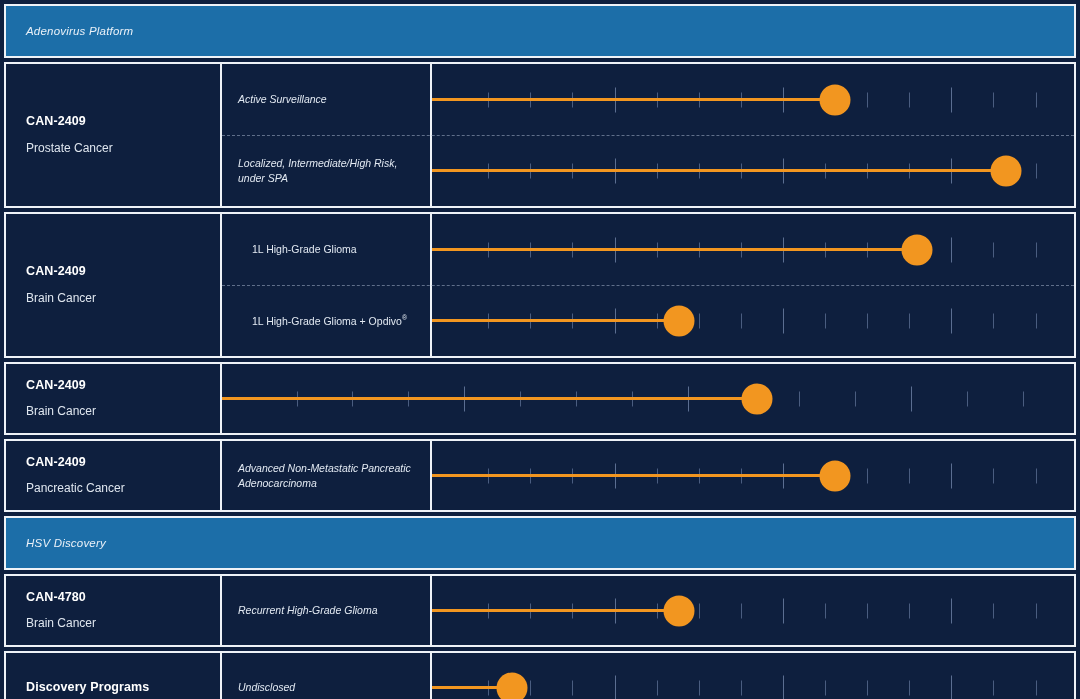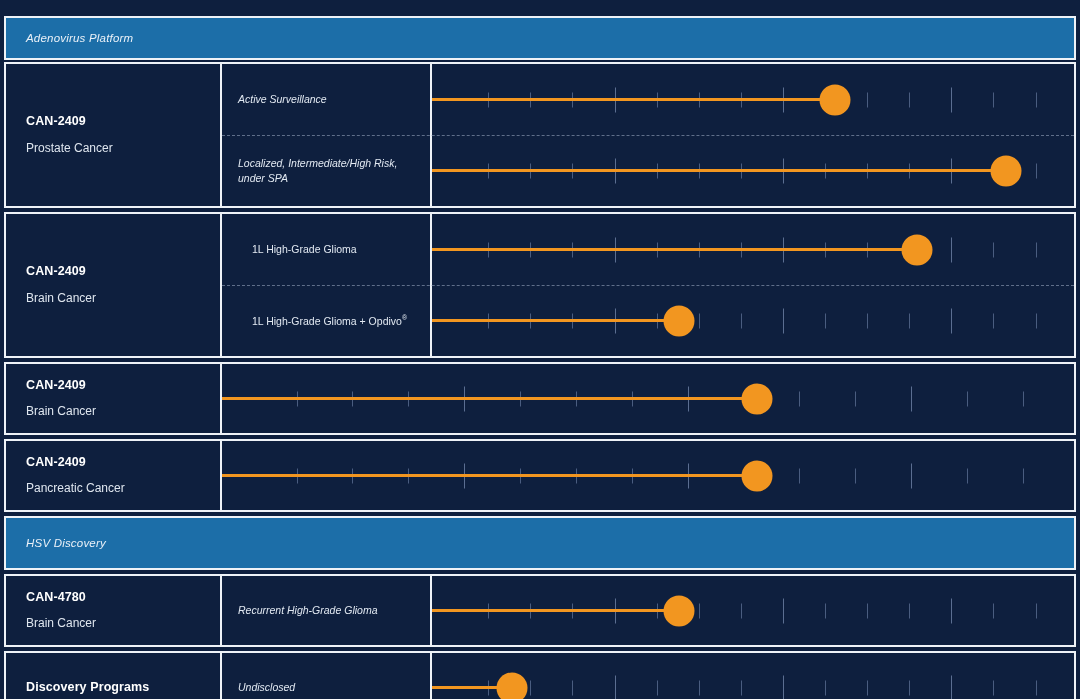--- a/index.html
+++ b/index.html
@@ -155,21 +155,21 @@
     height: 31px;
     border-radius: 50%;
     background: #f29620;
     transform: translate(-50%, -50%);
   }
 </style>
 </head>
 <body>
 
 <div id="pipeline-chart">
-    <div class="platform-band" style="top: 16px; height: 44px;">
+    <div class="platform-band" style="top: 4px; height: 54px;">
       <div class="platform-label">Adenovirus Platform</div>
     </div>
     <div class="program-block" style="top: 62px; height: 146px;">
       <div class="col-program">
         <div class="program-code">CAN-2409</div>
         <div class="program-area">Prostate Cancer</div>
       </div>
       <div class="col-right">
         <div class="indication-row">
           <div class="col-indication">
@@ -311,20 +311,23 @@
         </div>
       </div>
     </div>
     <div class="program-block" style="top: 439px; height: 73px;">
       <div class="col-program">
         <div class="program-code">CAN-2409</div>
         <div class="program-area">Pancreatic Cancer</div>
       </div>
       <div class="col-right">
         <div class="indication-row">
+          <div class="col-indication">
+            <div class="indication-text">Advanced Non-Metastatic Pancreatic Adenocarcinoma</div>
+          </div>
           <div class="col-track">
             <div class="ticks">
               <div class="tick minor" style="left: 8.75738%;"></div>
               <div class="tick minor" style="left: 15.3148%;"></div>
               <div class="tick minor" style="left: 21.8721%;"></div>
               <div class="tick major" style="left: 28.4295%;"></div>
               <div class="tick minor" style="left: 34.9869%;"></div>
               <div class="tick minor" style="left: 41.5443%;"></div>
               <div class="tick minor" style="left: 48.1016%;"></div>
               <div class="tick major" style="left: 54.659%;"></div>

